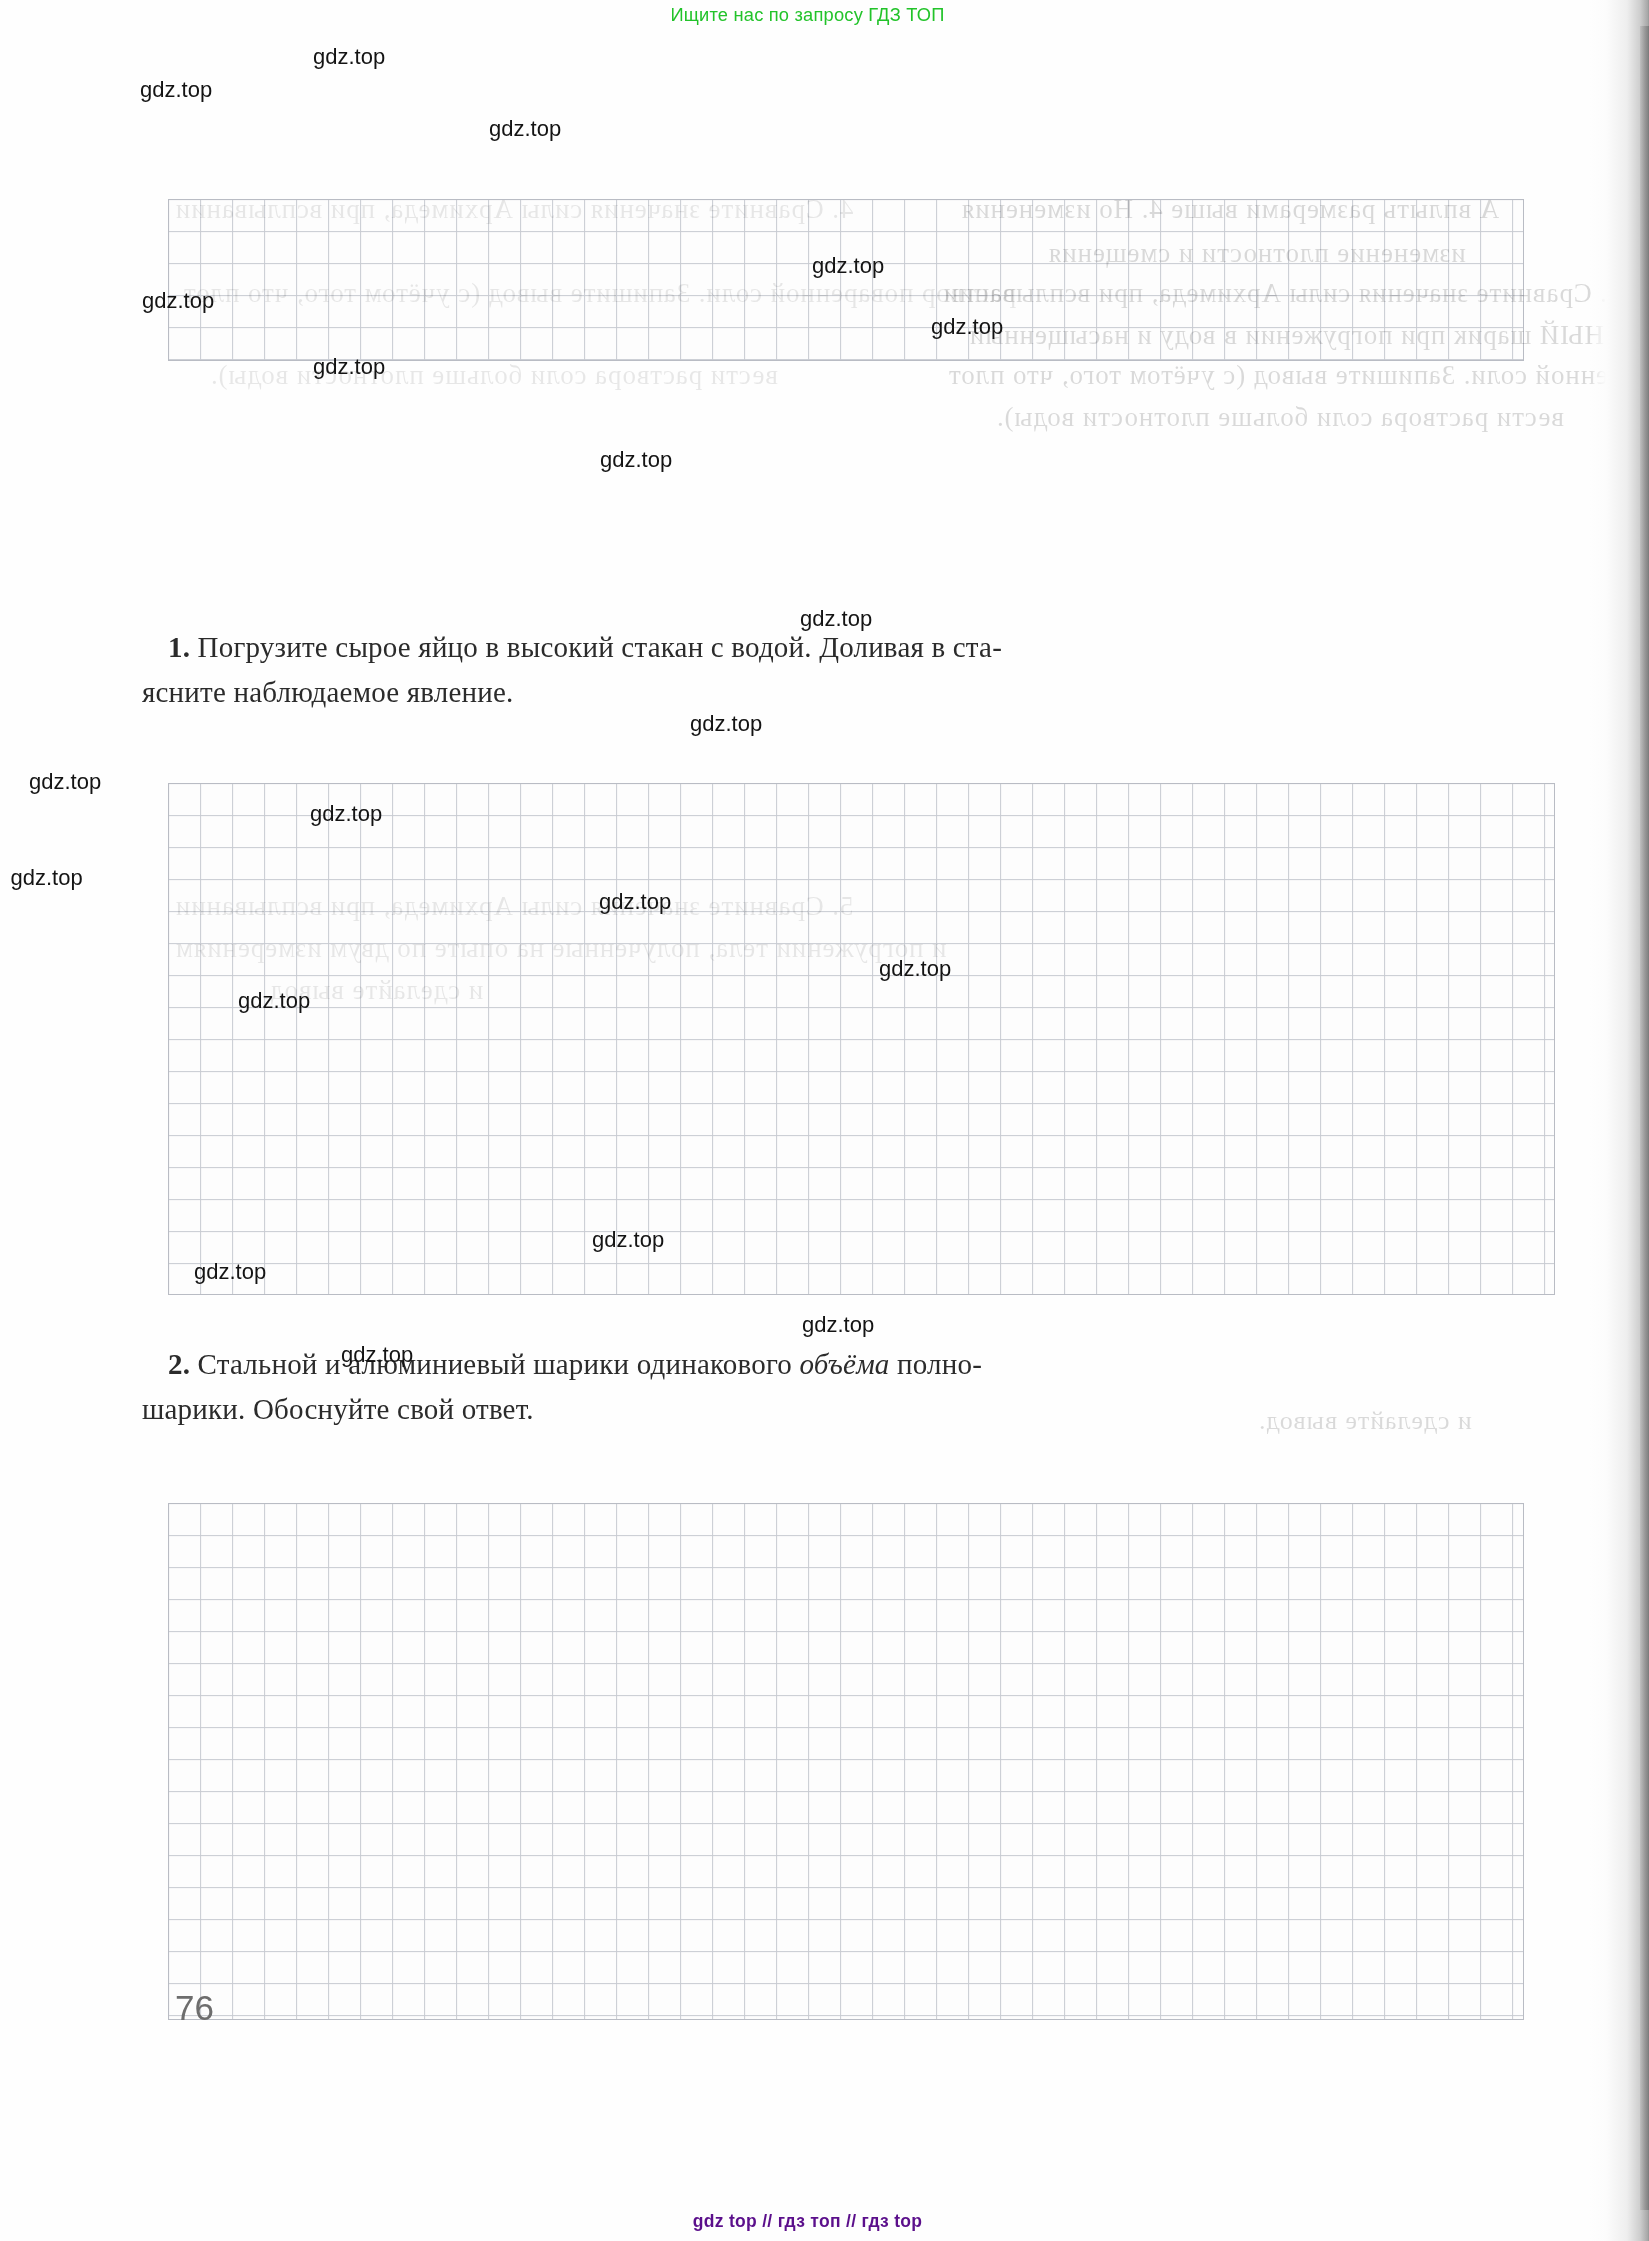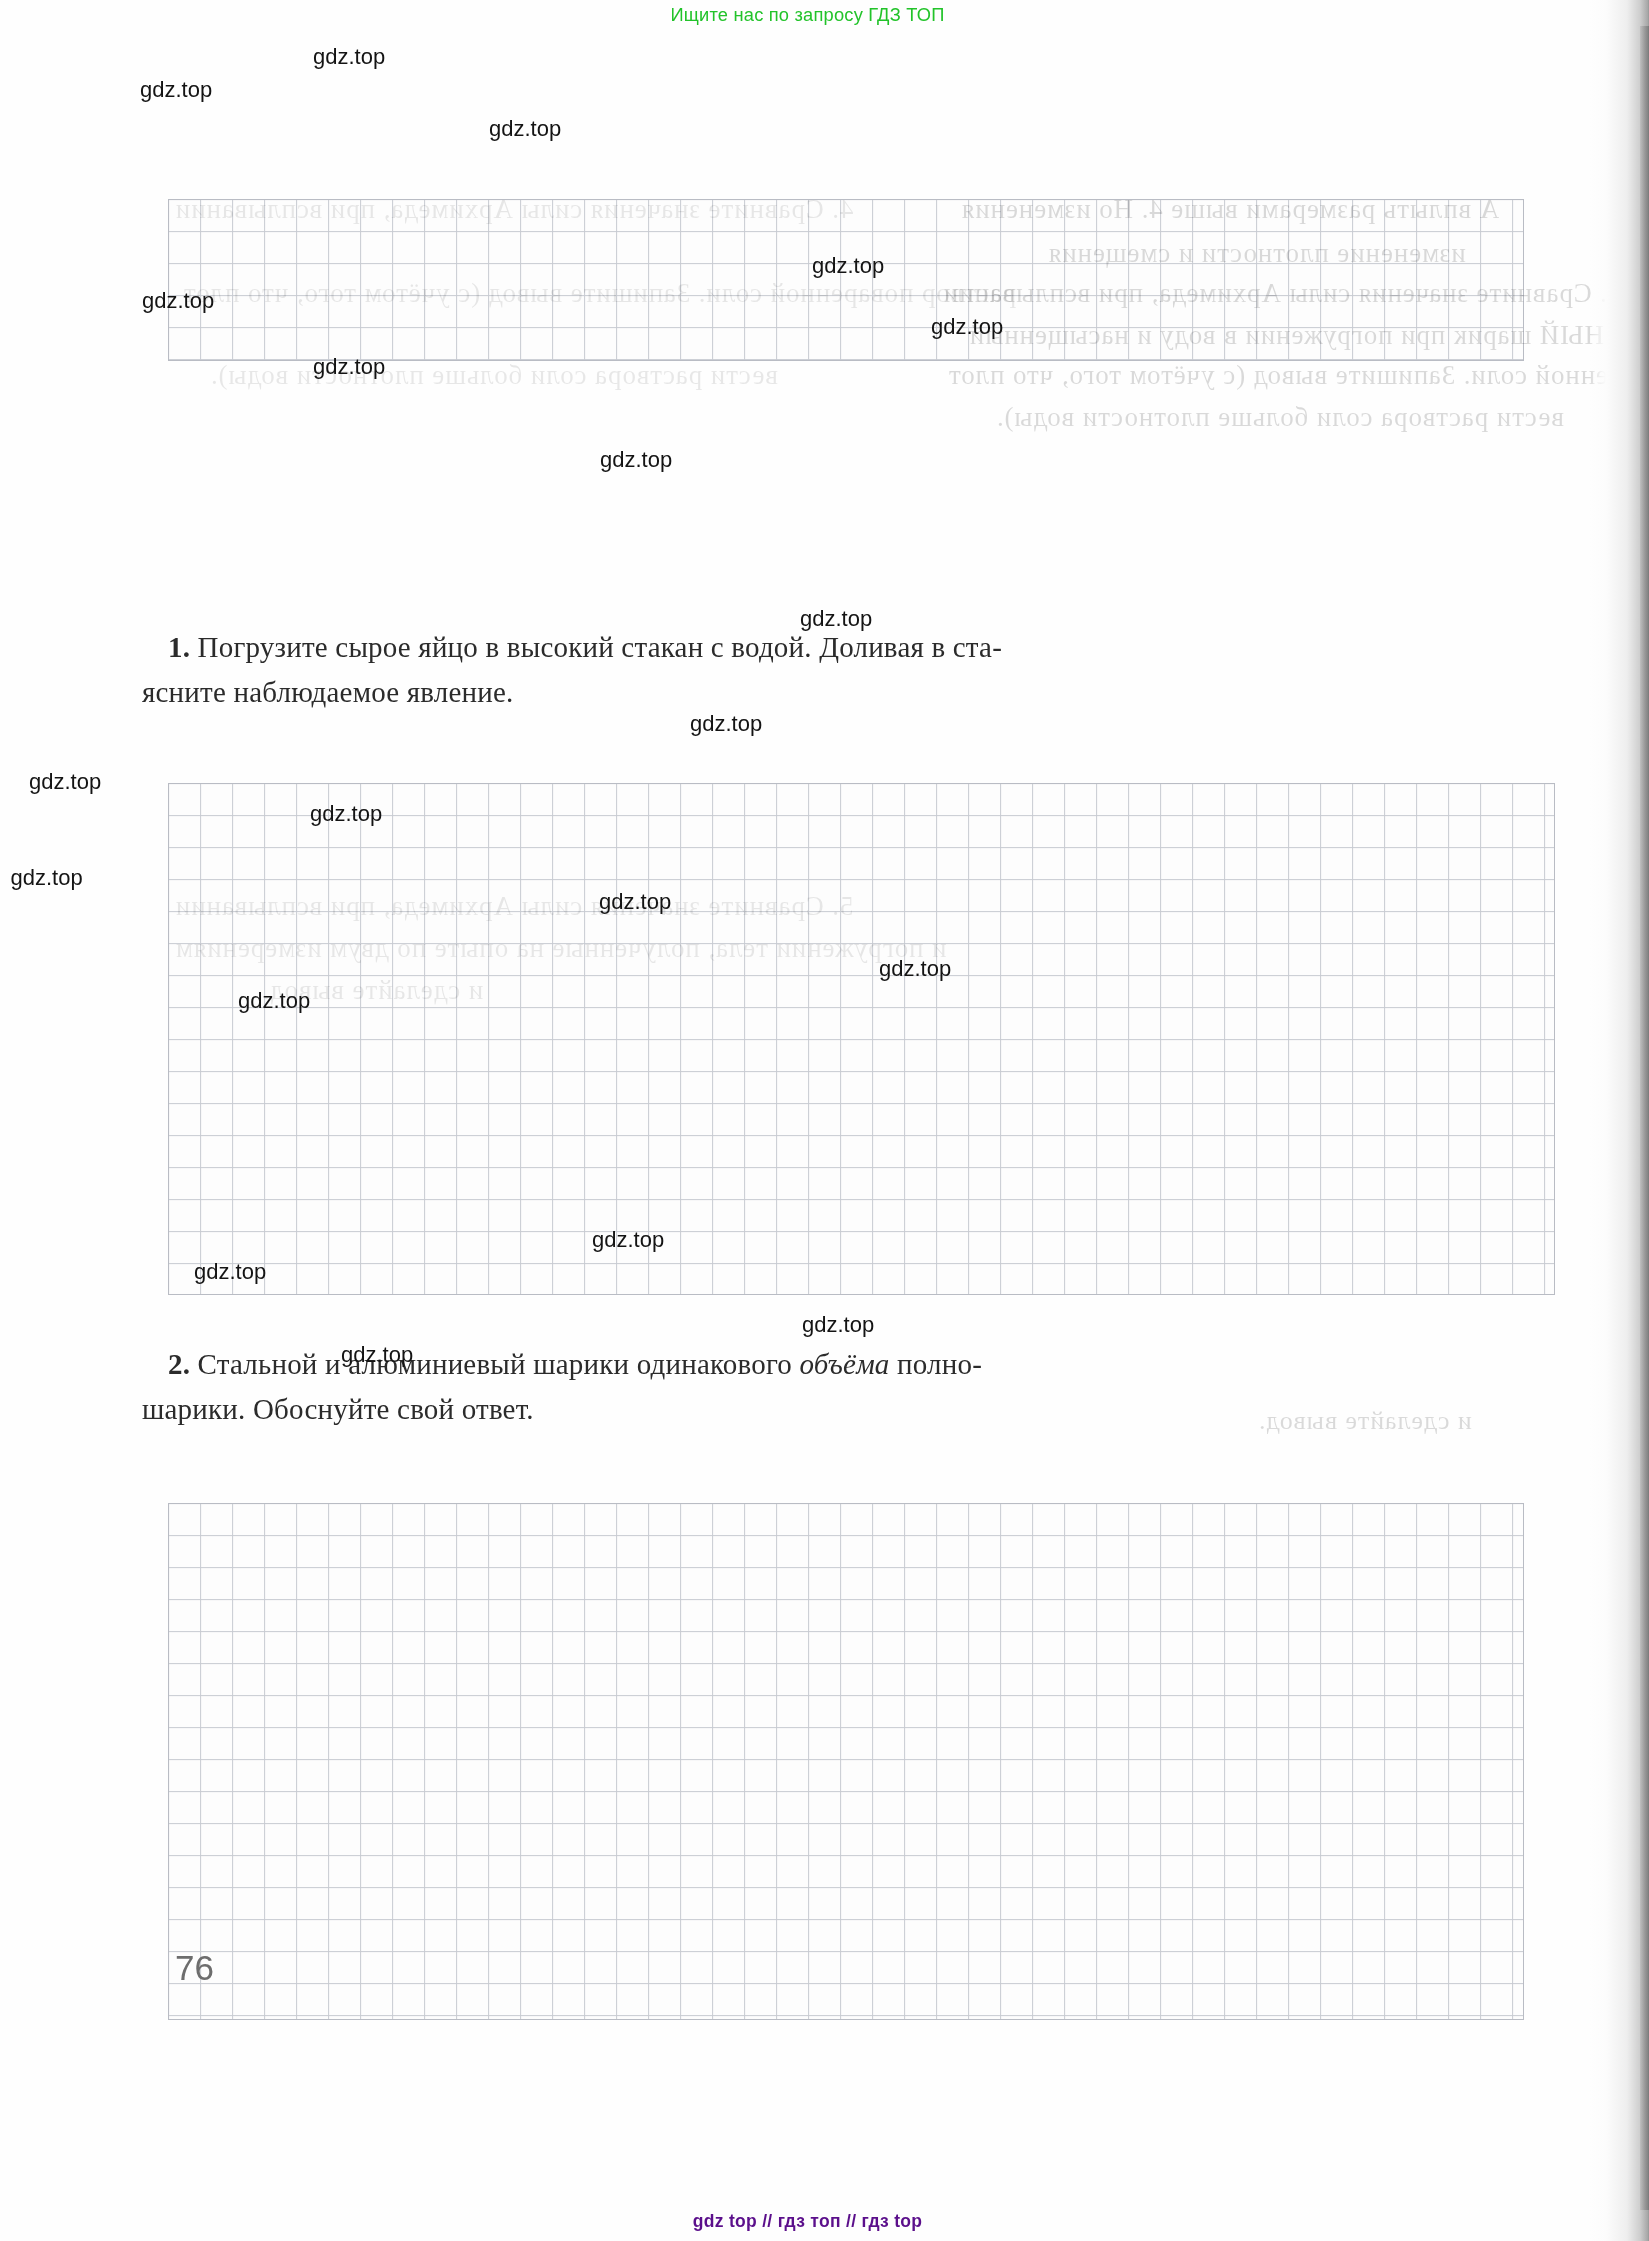--- a/index.html
+++ b/index.html
@@ -193,21 +193,21 @@
       <span class="task-num">2.</span>
       <span>Стальной и алюминиевый шарики одинакового </span><span class="ital">объёма</span><span> полно-</span>
     </div>
     <div class="task-line" style="margin-left:-26px;">шарики. Обоснуйте свой ответ.</div>
   </div>
 
   <div class="grid" id="grid-task2" style="left:168px; top:1503px; width:1356px; height:517px;"></div>
 
   <div class="ghost-r" style="left:1258px; top:1406px; font-size:26px;">и сделайте вывод.</div>
 
-  <div class="page-number" style="left:175px; top:1948px;">76</div>
+  <div class="page-number" style="left:175px; top:1988px;">76</div>
 
   <div id="watermark-layer">
       <div class="wm" style="left: 313px; top: 44px; color: rgb(20, 20, 20);">gdz.top</div>
       <div class="wm" style="left: 140px; top: 77px; color: rgb(20, 20, 20);">gdz.top</div>
       <div class="wm" style="left: 489px; top: 116px; color: rgb(20, 20, 20);">gdz.top</div>
       <div class="wm" style="left: 812px; top: 253px; color: rgb(20, 20, 20);">gdz.top</div>
       <div class="wm" style="left: 931px; top: 314px; color: rgb(20, 20, 20);">gdz.top</div>
       <div class="wm" style="left: 142px; top: 288px; color: rgb(20, 20, 20);">gdz.top</div>
       <div class="wm" style="left: 313px; top: 354px; color: rgb(20, 20, 20);">gdz.top</div>
       <div class="wm" style="left: 600px; top: 447px; color: rgb(20, 20, 20);">gdz.top</div>

